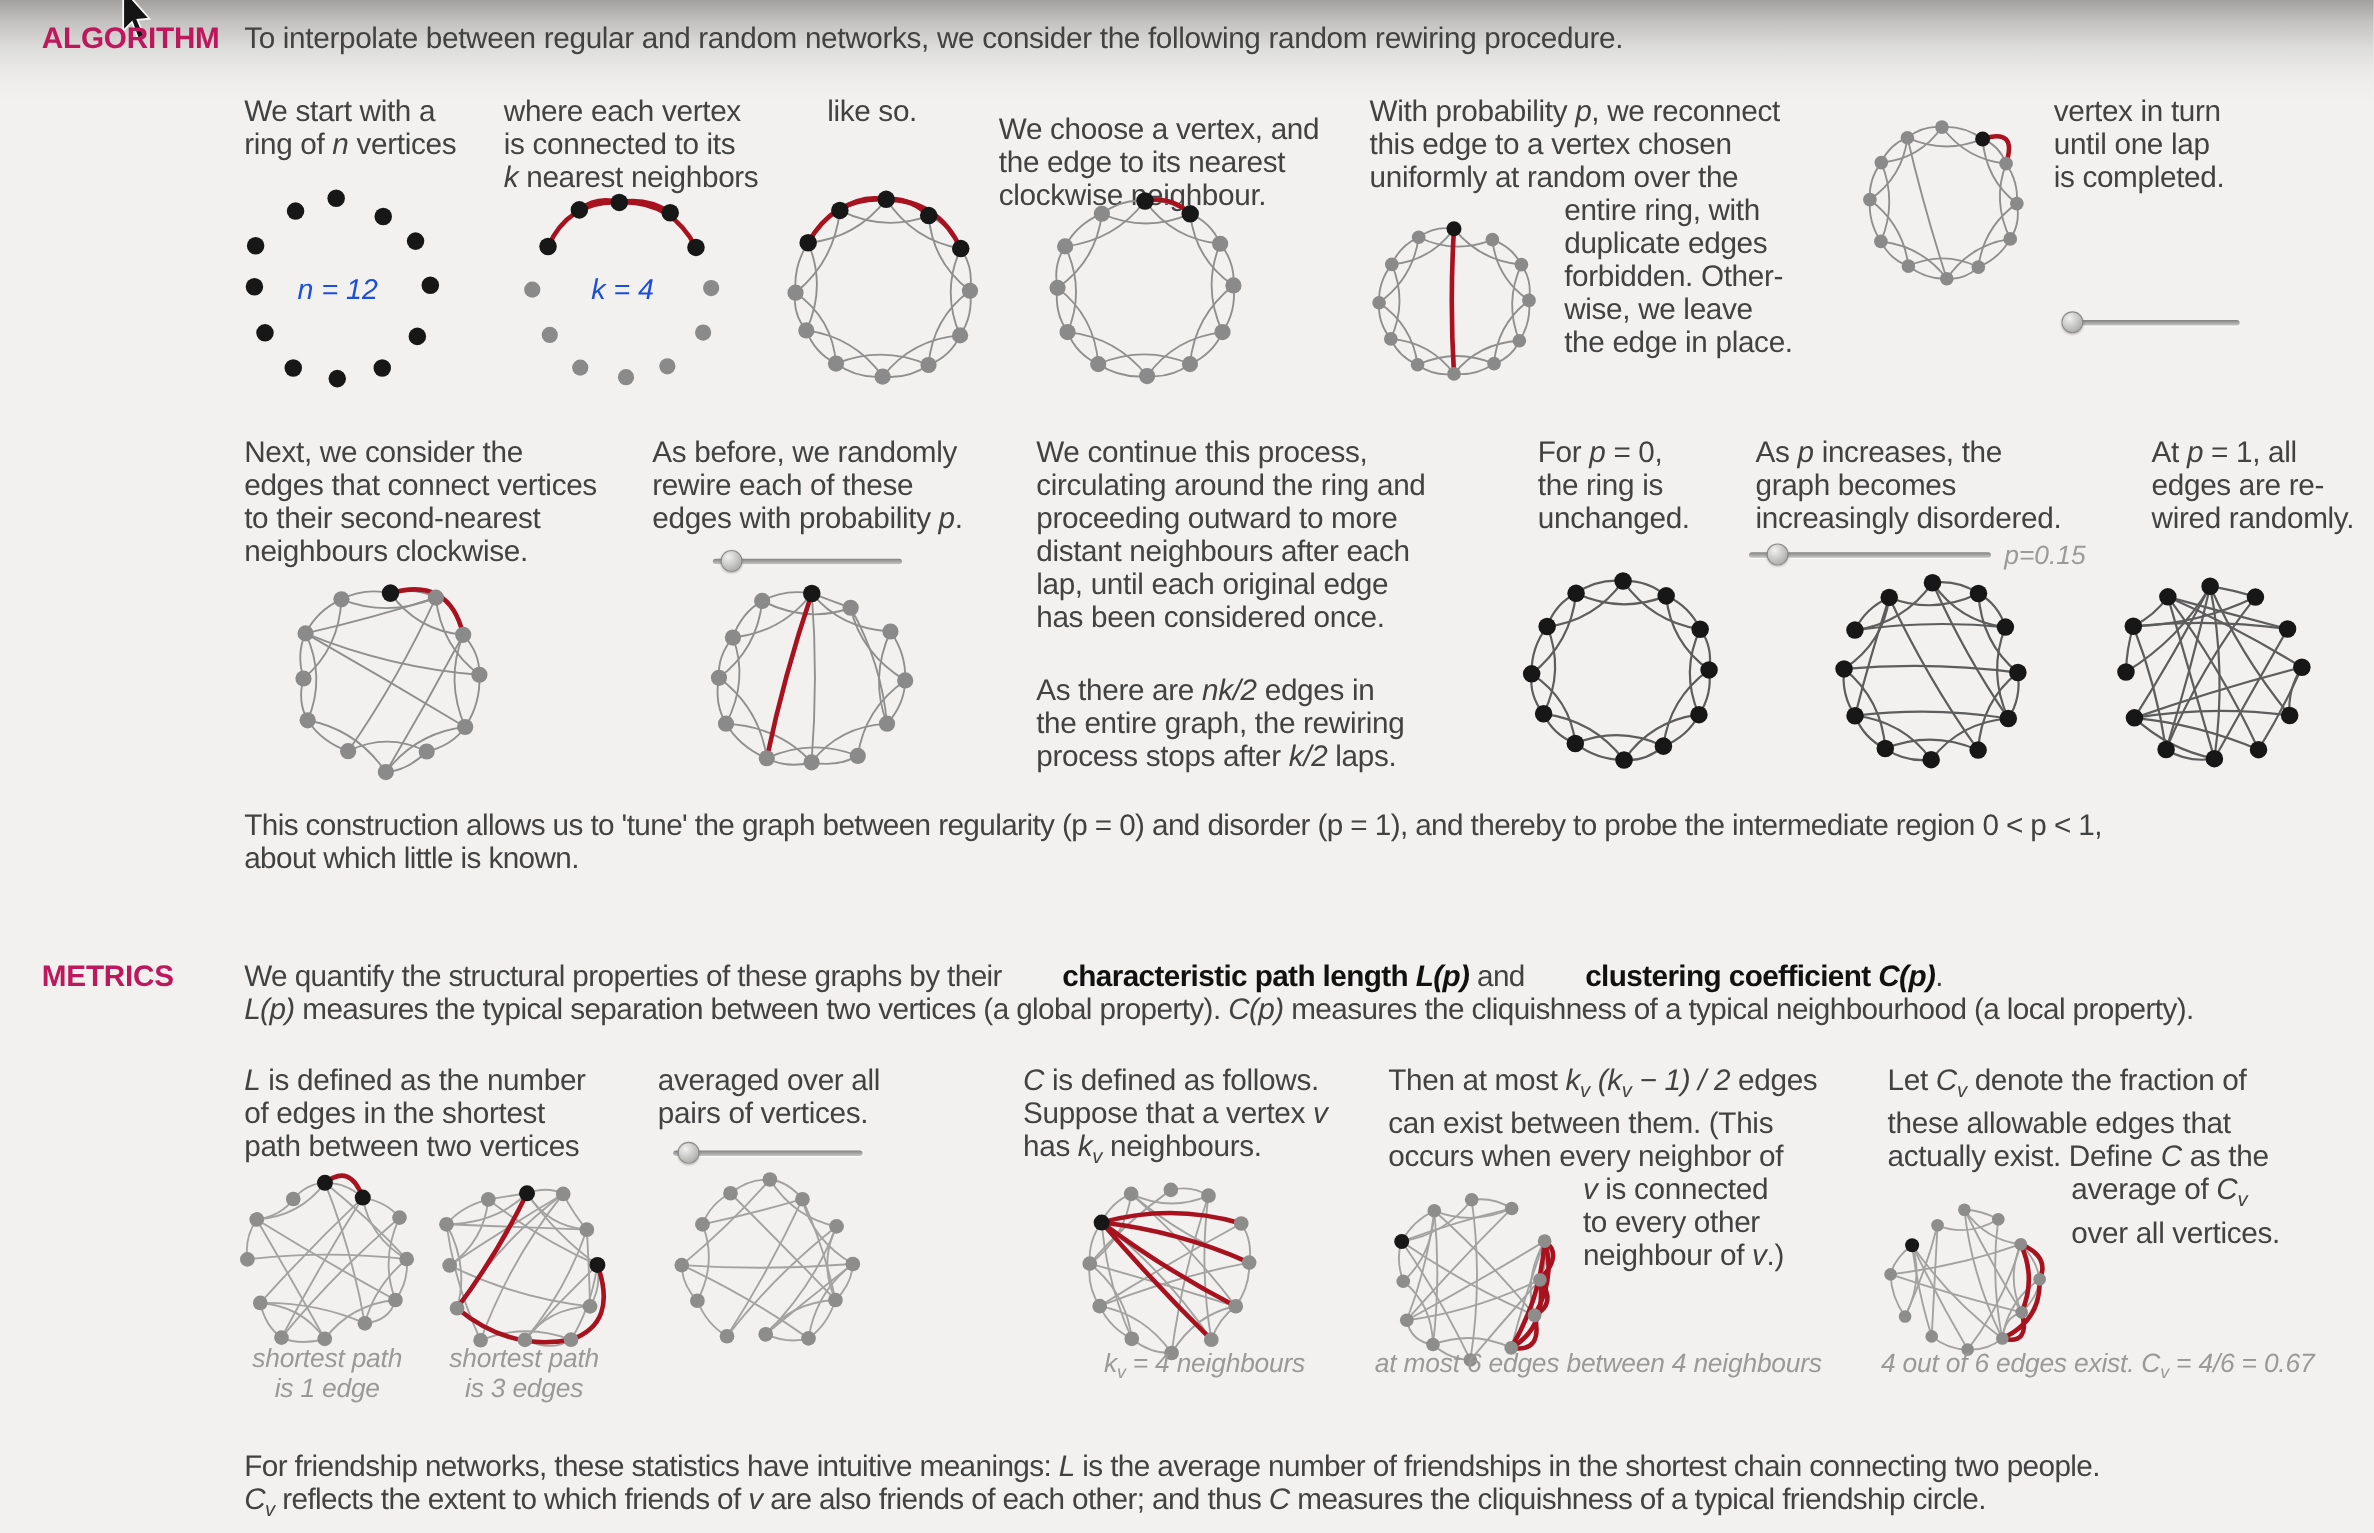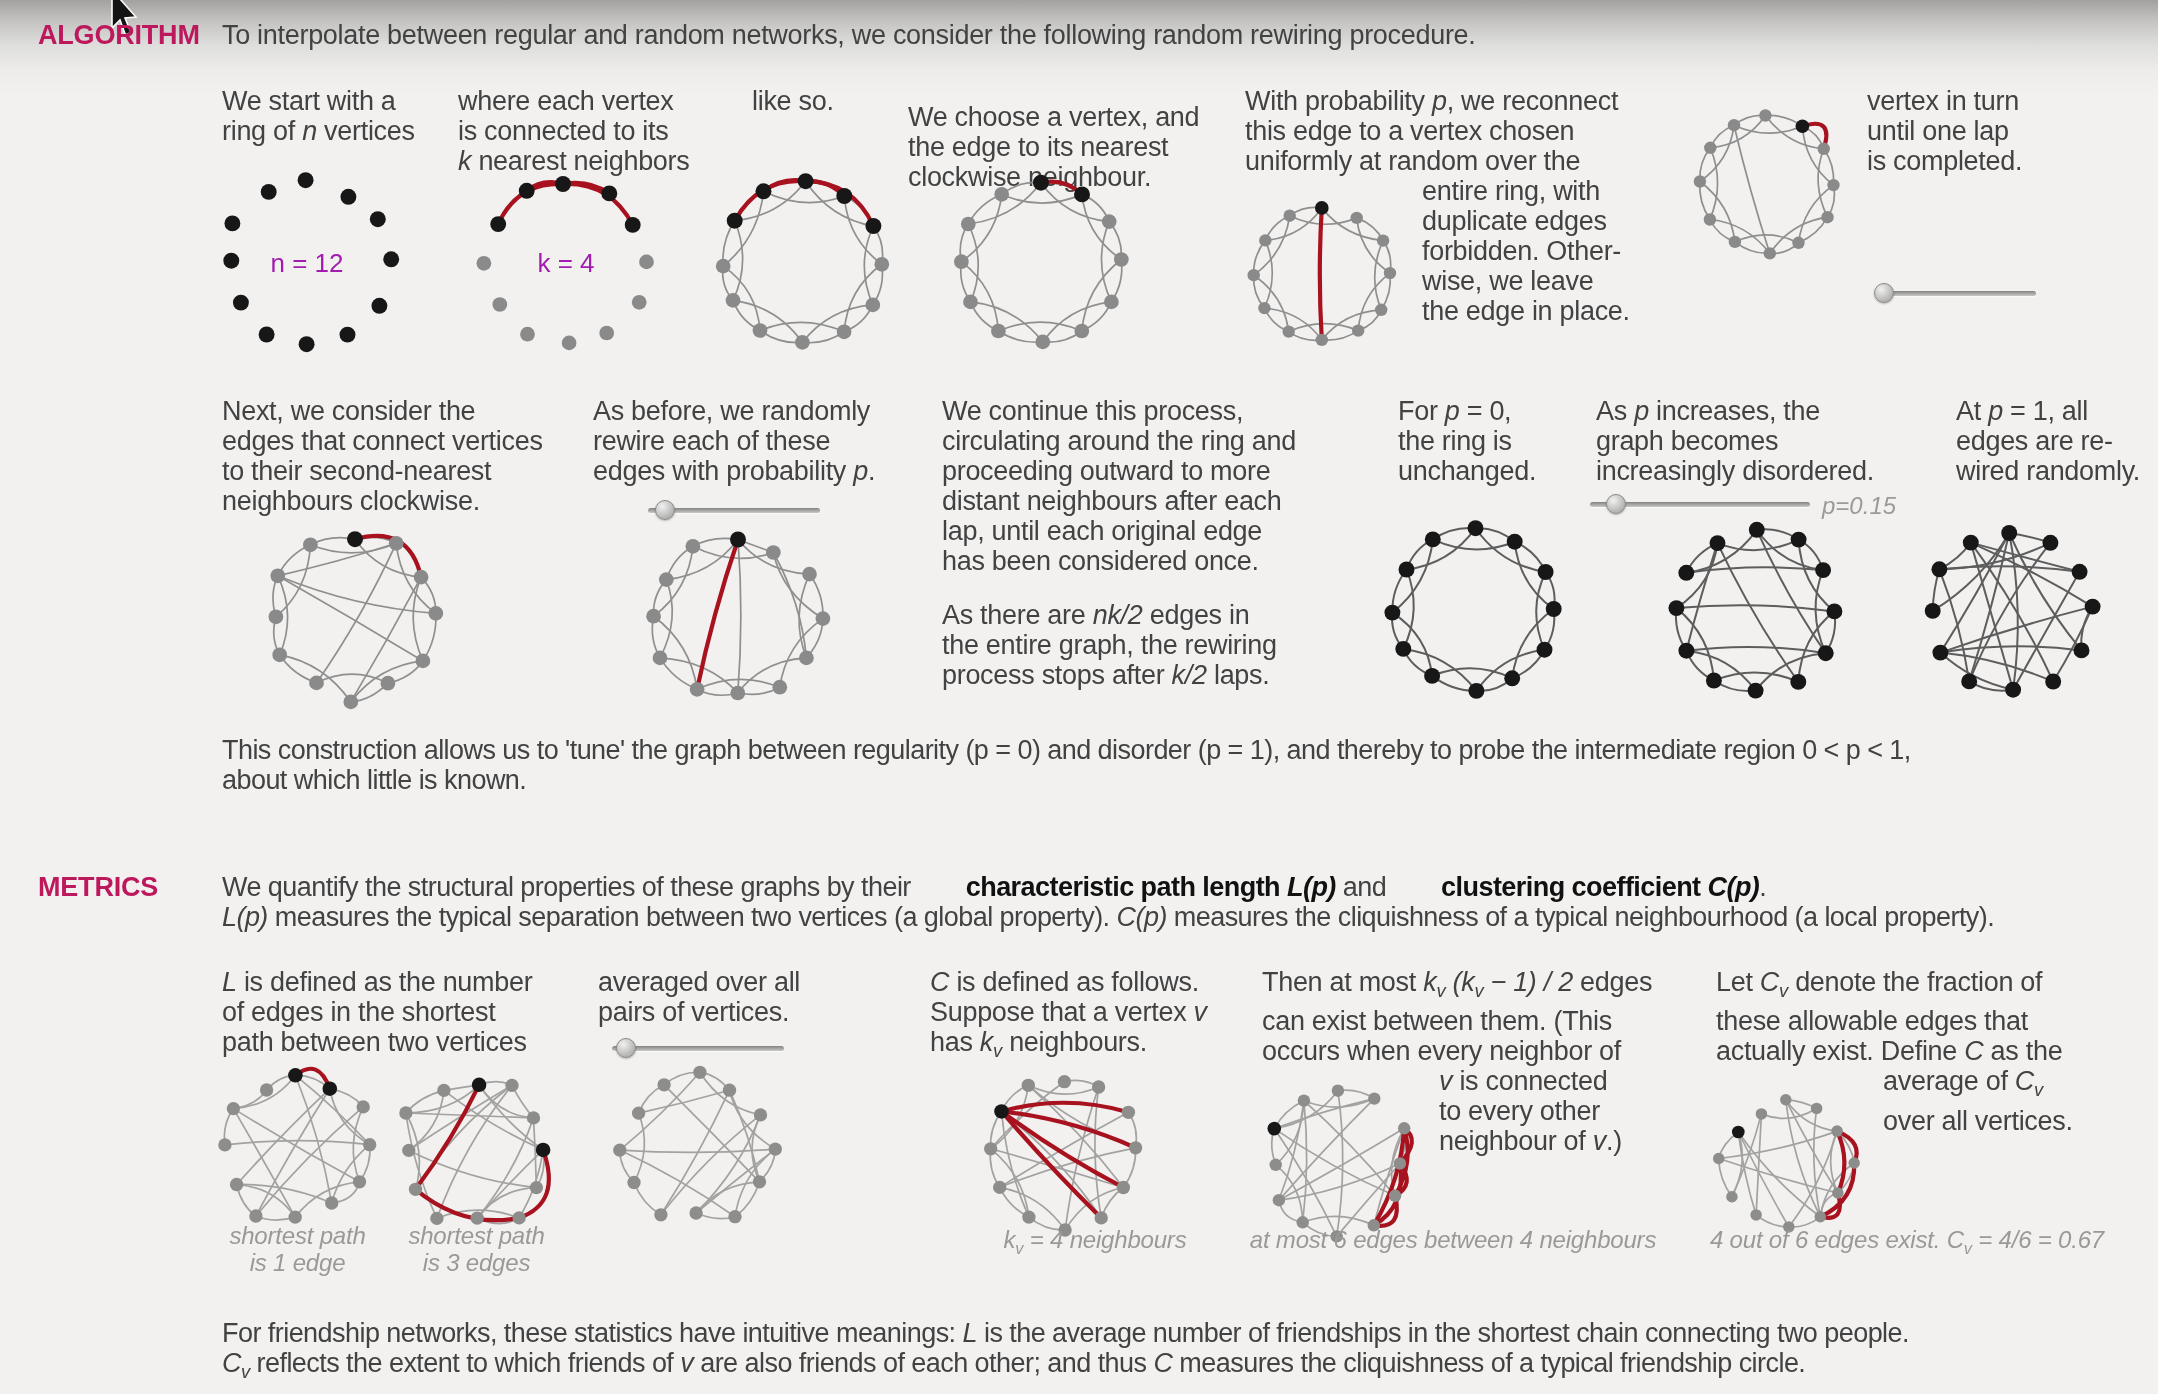--- a/index.html
+++ b/index.html
@@ -9,21 +9,21 @@
     font-family:"Liberation Sans","DejaVu Sans",sans-serif;
     color:#424242;
   }
   .topfade{position:absolute;left:0;top:0;width:2158px;height:95px;
     background:linear-gradient(180deg,#a2a1a0 0px,#c3c2c1 20px,#dededd 45px,#edecEB 70px,rgba(242,241,240,0) 95px);
     pointer-events:none;}
   .txt{position:absolute;font-size:27px;line-height:30px;letter-spacing:-0.3px;color:#424242;}
   .long{letter-spacing:-0.55px;white-space:nowrap;}
   .lbl{position:absolute;font-size:27px;font-weight:bold;color:#be185d;letter-spacing:-0.2px;}
   .cap{position:absolute;font-style:italic;color:#9a9998;font-size:24px;line-height:27px;text-align:center;letter-spacing:-0.2px;}
-  .inner-label{position:absolute;color:#a21caf;font-size:26px;text-align:center;}
+  .inner-label{position:absolute;font-style:italic;color:#1d4ed8;font-size:26px;text-align:center;}
   .net{position:absolute;}
   .wrapRow{display:flex;align-items:flex-start;}
   .wrapRow svg{flex:0 0 auto;margin:8px 12px 0 -10px;}
   .slider{position:absolute;height:22px;}
   .slider .track{position:absolute;left:0;right:0;top:8px;height:5px;border-radius:3px;
     background:linear-gradient(180deg,#838383,#c9c8c7);box-shadow:0 1px 1px rgba(255,255,255,.7);}
   .slider .knob{position:absolute;top:0;width:20px;height:20px;border-radius:50%;
     background:radial-gradient(circle at 35% 30%,#f1f1f1,#bcbcbb 60%,#9b9a99);
     border:1px solid #8b8a89;box-sizing:border-box;box-shadow:0 1px 2px rgba(0,0,0,.25);}
   .slider-label{position:absolute;font-style:italic;color:#9b9a99;font-size:24px;}
@@ -259,21 +259,21 @@
 
 <div class="slider" style="left:1876px;top:283px;width:160px">
   <div class="track"></div>
   <div class="knob" style="left: calc(5% - 10px);"></div>
 </div>
 
 <div class="txt" style="left:222px;top:396px;width:380px">Next, we consider the<br>edges that connect vertices<br>to their second-nearest<br>neighbours clockwise.</div>
 <div class="txt" style="left:593px;top:396px;width:330px">As before, we randomly<br>rewire each of these<br>edges with probability <i>p</i>.</div>
 <div class="txt" style="left:942px;top:396px;width:430px">
   <div>We continue this process,<br>circulating around the ring and<br>proceeding outward to more<br>distant neighbours after each<br>lap, until each original edge<br>has been considered once.</div>
-  <div style="margin-top:24px">As there are <i>nk/2</i> edges in<br>the entire graph, the rewiring<br>process stops after <i>k/2</i> laps.</div>
+  <div style="margin-top:36px">As there are <i>nk/2</i> edges in<br>the entire graph, the rewiring<br>process stops after <i>k/2</i> laps.</div>
 </div>
 <div class="txt" style="left:1398px;top:396px;width:190px">For <i>p</i> = 0,<br>the ring is<br>unchanged.</div>
 <div class="txt" style="left:1596px;top:396px;width:330px">As <i>p</i> increases, the<br>graph becomes<br>increasingly disordered.</div>
 <div class="txt" style="left:1956px;top:396px;width:226px">At <i>p</i> = 1, all<br>edges are re-<br>wired randomly.</div>
 
 <div class="slider" style="left:648px;top:500px;width:172px">
   <div class="track"></div>
   <div class="knob" style="left: calc(10% - 10px);"></div>
 </div>
 <div class="slider" style="left:1590px;top:494px;width:220px">

